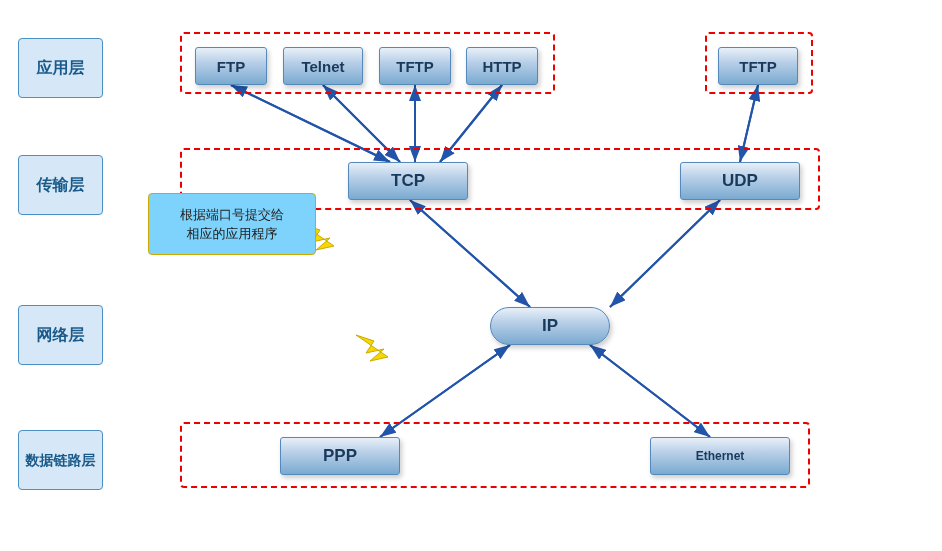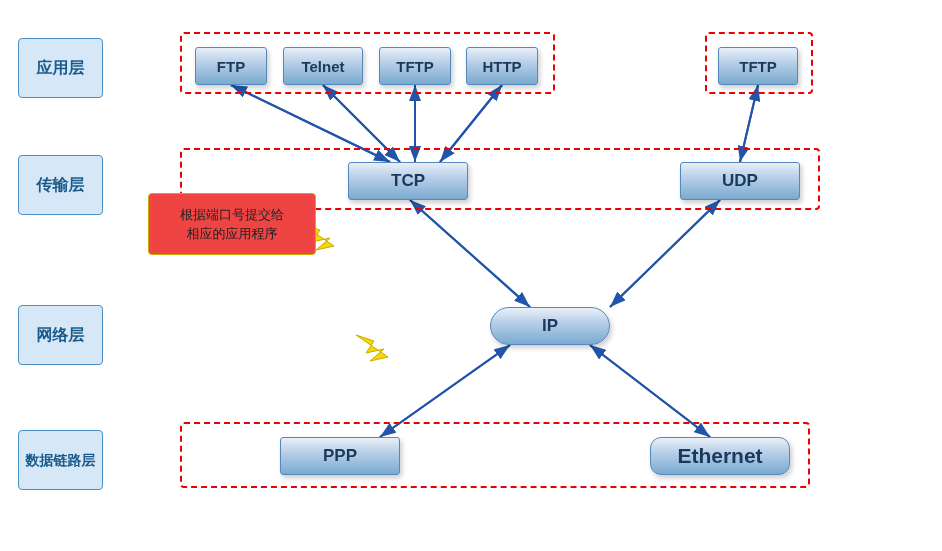--- a/index.html
+++ b/index.html
@@ -55,21 +55,21 @@
     .dashed-group {
       position: absolute;
       border: 2px dashed #e00;
       border-radius: 4px;
       background: transparent;
     }
 
     
     .callout {
       position: absolute;
-      background: #ef4444;
+      background: #7dd3fc;
       border: 1.5px solid #ccaa00;
       border-radius: 4px;
       font-size: 13px;
       color: #222;
       display: flex;
       align-items: center;
       justify-content: center;
       text-align: center;
       line-height: 1.5;
       padding: 4px 8px;
@@ -147,19 +147,19 @@
 
   <div class="proto-box" style="left:195px; top:47px; width:72px; height:38px;text-align:center;">FTP</div>
   <div class="proto-box" style="left:283px; top:47px; width:80px; height:38px;">Telnet</div>
   <div class="proto-box" style="left:379px; top:47px; width:72px; height:38px;">TFTP</div>
   <div class="proto-box" style="left:466px; top:47px; width:72px; height:38px;">HTTP</div>
   <div class="proto-box" style="left:718px; top:47px; width:80px; height:38px;">TFTP</div>
   <div class="proto-box" style="left:680px; top:162px; width:120px; height:38px; font-size:17px;">UDP</div>
   <div class="proto-box" style="left:348px; top:162px; width:120px; height:38px; font-size:17px;">TCP</div>
   <div class="proto-box" style="left:490px; top:307px; width:120px; height:38px; font-size:17px;border-radius:19px;">IP</div>
   <div class="proto-box" style="left:280px; top:437px; width:120px; height:38px; font-size:17px;">PPP</div>
-  <div class="proto-box" style="left:650px; top:437px; width:140px; height:38px; font-size:21px;border-radius:11px;">Ethernet</div>
+  <div class="proto-box" style="left:650px; top:437px; width:140px; height:38px; font-size:12px;">Ethernet</div>
 
   <div class="callout" style="left:148px; top:193px; width:168px; height:62px; font-size:13px;">
     <span>根据端口号提交给<br>相应的应用程序</span>
   </div>
 
 </div>
 
 </body></html>

